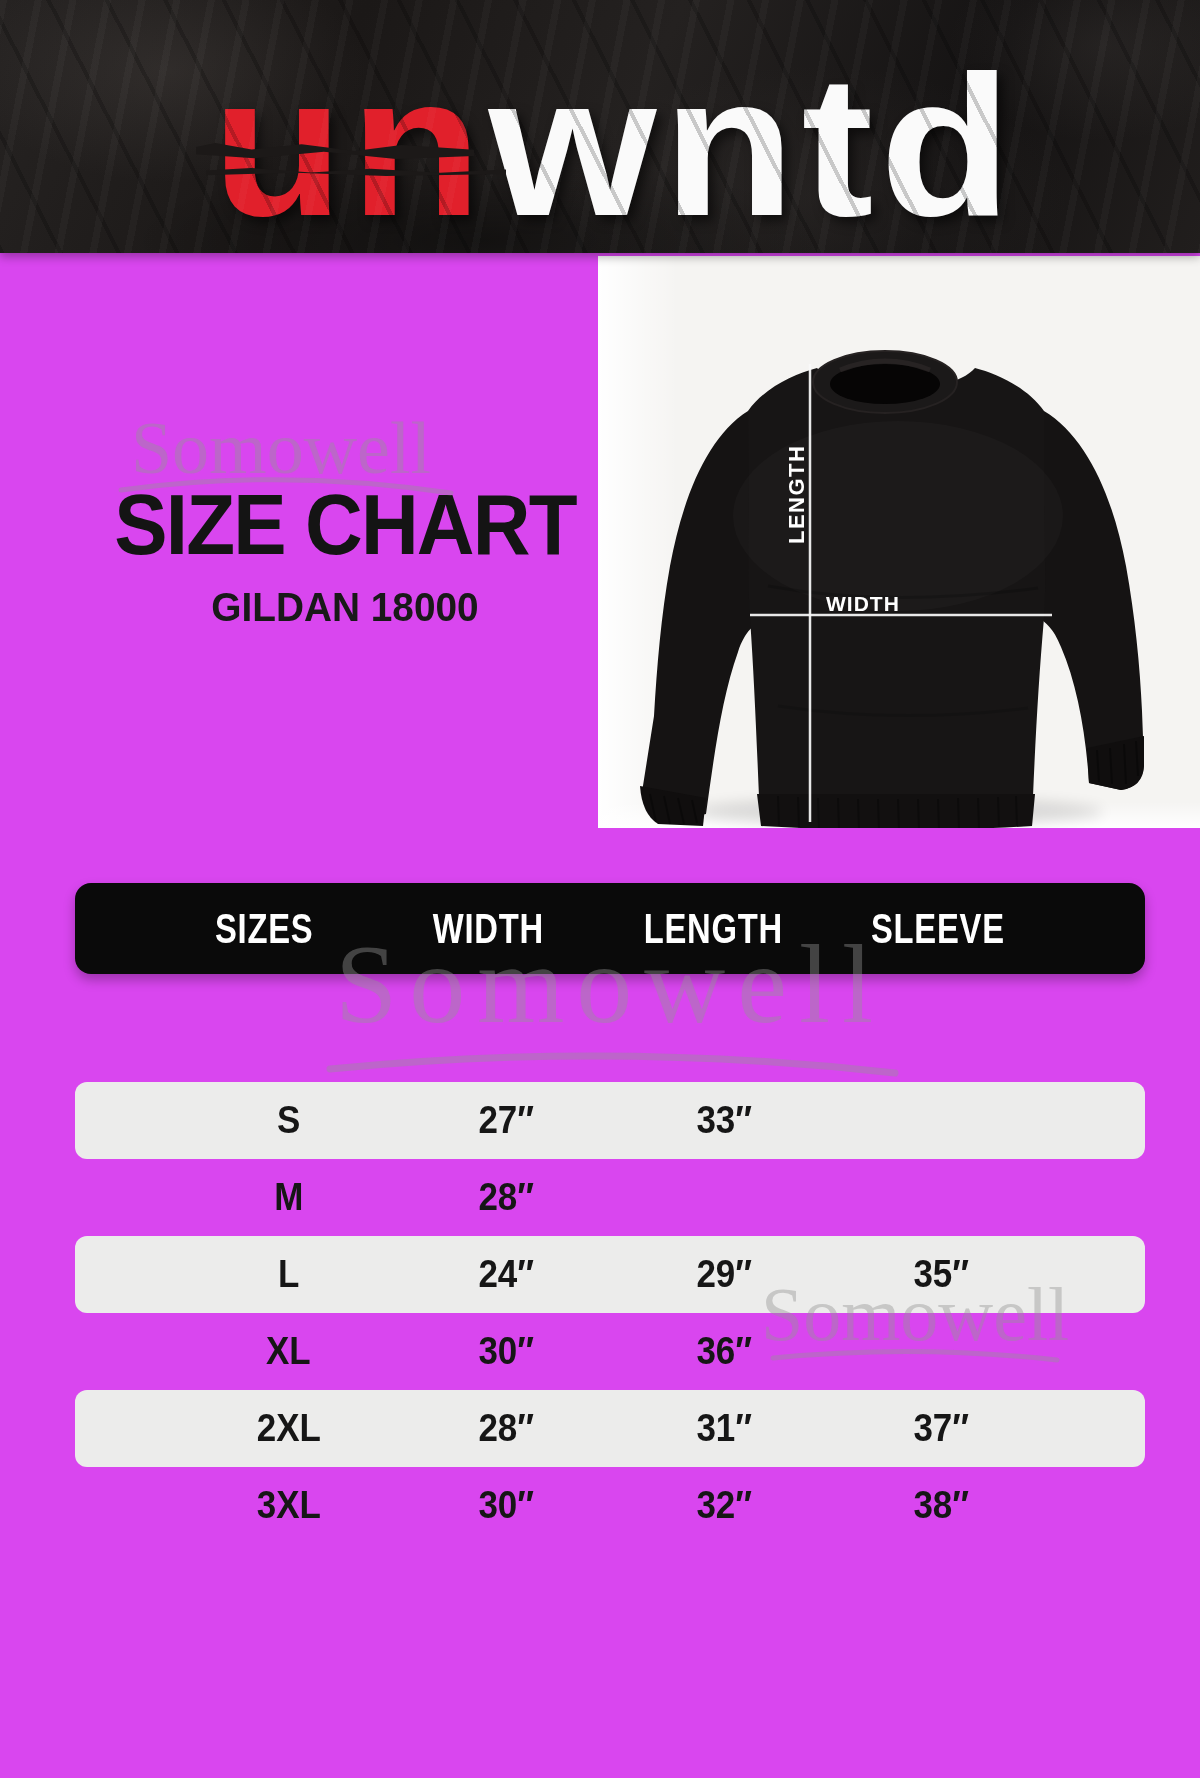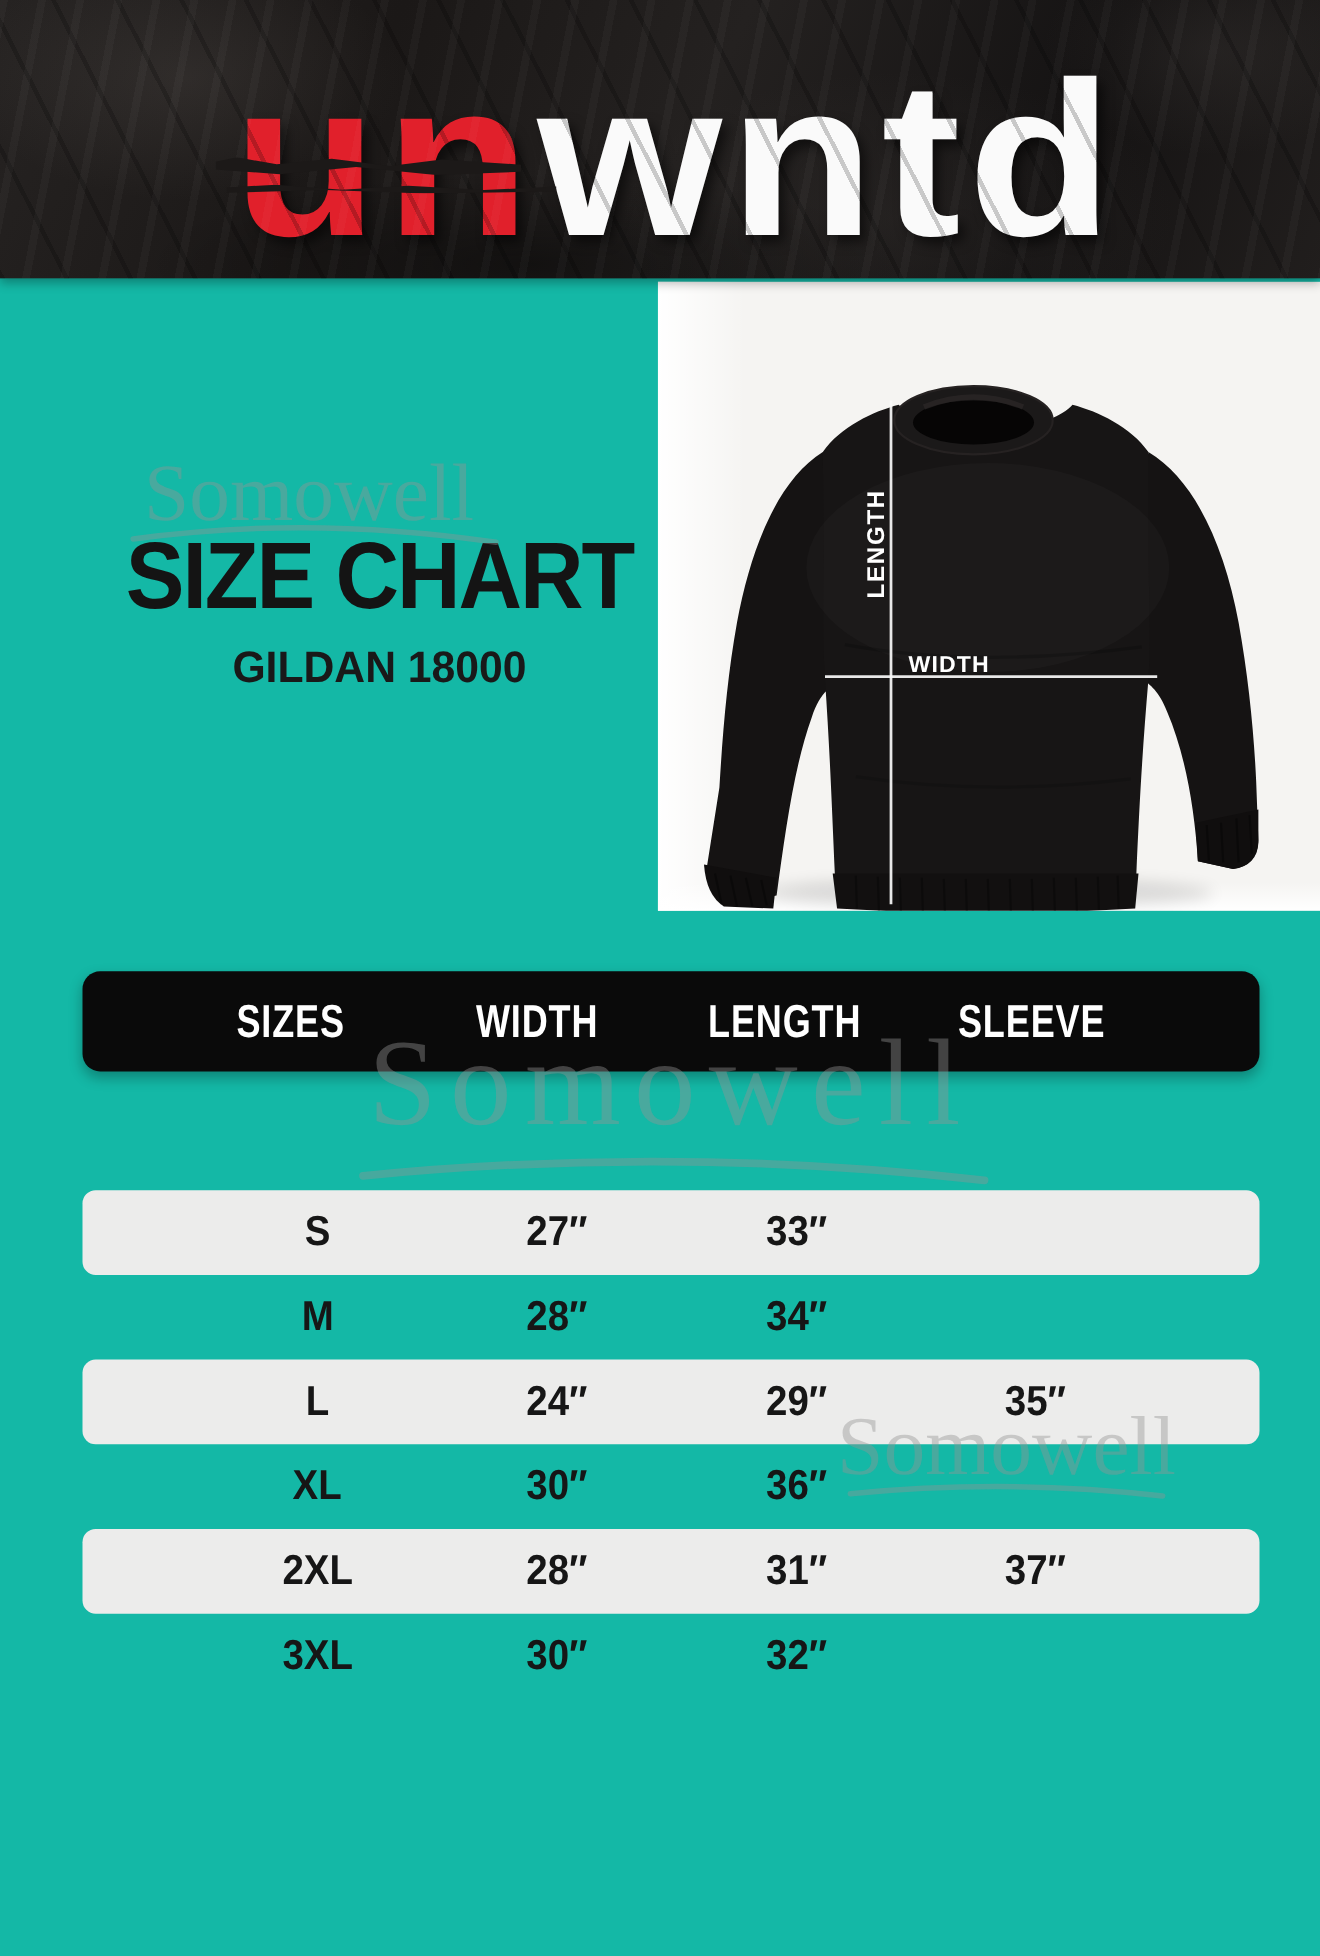--- a/index.html
+++ b/index.html
@@ -1,17 +1,17 @@
 <!DOCTYPE html>
 <html><head>
 <meta charset="utf-8">
 <style>
   html,body{margin:0;padding:0;}
   body{font-family:"Liberation Sans","DejaVu Sans",sans-serif;background:#ffffff;}
-  .page{position:relative;width:1200px;height:1778px;background:#14b8a6;overflow:hidden;}
+  .page{position:relative;width:1200px;height:1778px;background:#d946ef;overflow:hidden;}
 
   
   .banner{
     position:absolute;left:0;top:0;width:1200px;height:253px;
     background:
       radial-gradient(ellipse 320px 180px at 14% 28%, rgba(105,98,94,.22), transparent 62%),
       radial-gradient(ellipse 420px 220px at 68% 78%, rgba(88,82,78,.16), transparent 60%),
       radial-gradient(ellipse 260px 160px at 92% 18%, rgba(110,104,100,.14), transparent 60%),
       radial-gradient(ellipse 500px 120px at 40% 95%, rgba(0,0,0,.45), transparent 70%),
       linear-gradient(115deg,#262322 0%,#1b1817 28%,#242120 52%,#151313 78%,#211e1d 100%);
@@ -171,21 +171,20 @@
 
   <div class="tbody">
     <div class="trow band">
       <div class="tcell"><span>S</span></div>
       <div class="tcell"><span>27″</span></div>
       <div class="tcell"><span>33″</span></div>
     </div>
     <div class="trow">
       <div class="tcell"><span>M</span></div>
       <div class="tcell"><span>28″</span></div>
-      <div class="tcell"><span>34″</span></div>
     </div>
     <div class="trow band">
       <div class="tcell"><span>L</span></div>
       <div class="tcell"><span>24″</span></div>
       <div class="tcell"><span>29″</span></div>
       <div class="tcell"><span>35″</span></div>
     </div>
     <div class="trow">
       <div class="tcell"><span>XL</span></div>
       <div class="tcell"><span>30″</span></div>
@@ -194,20 +193,21 @@
     <div class="trow band">
       <div class="tcell"><span>2XL</span></div>
       <div class="tcell"><span>28″</span></div>
       <div class="tcell"><span>31″</span></div>
       <div class="tcell"><span>37″</span></div>
     </div>
     <div class="trow">
       <div class="tcell"><span>3XL</span></div>
       <div class="tcell"><span>30″</span></div>
       <div class="tcell"><span>32″</span></div>
+      <div class="tcell"><span>38″</span></div>
     </div>
   </div>
 
   <svg class="wm" style="left:745px;top:1262px;" width="340" height="115" viewBox="0 0 340 115">
     <text x="170" y="78" font-size="76" text-anchor="middle">Somowell</text>
     <path d="M 28,96 Q 170,82 312,98" stroke-width="5"></path>
   </svg>
 
 </div>
 

